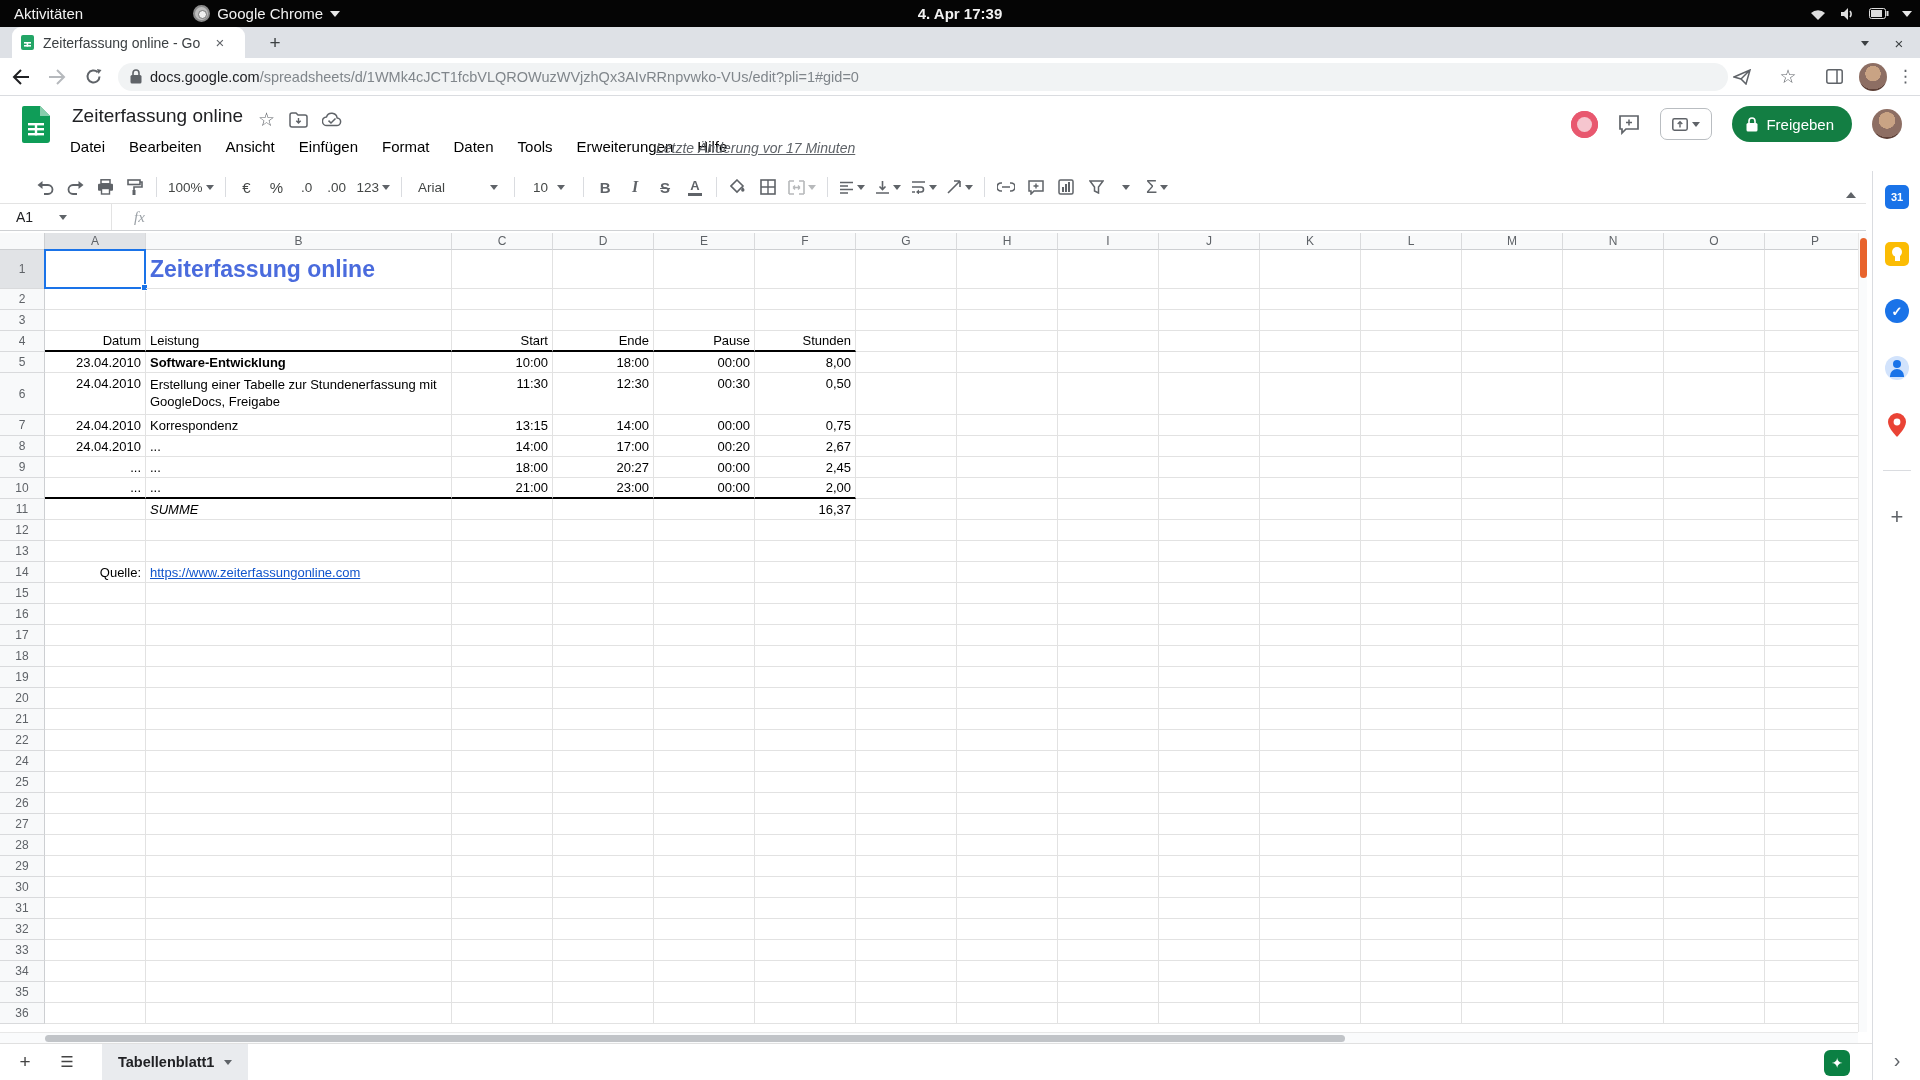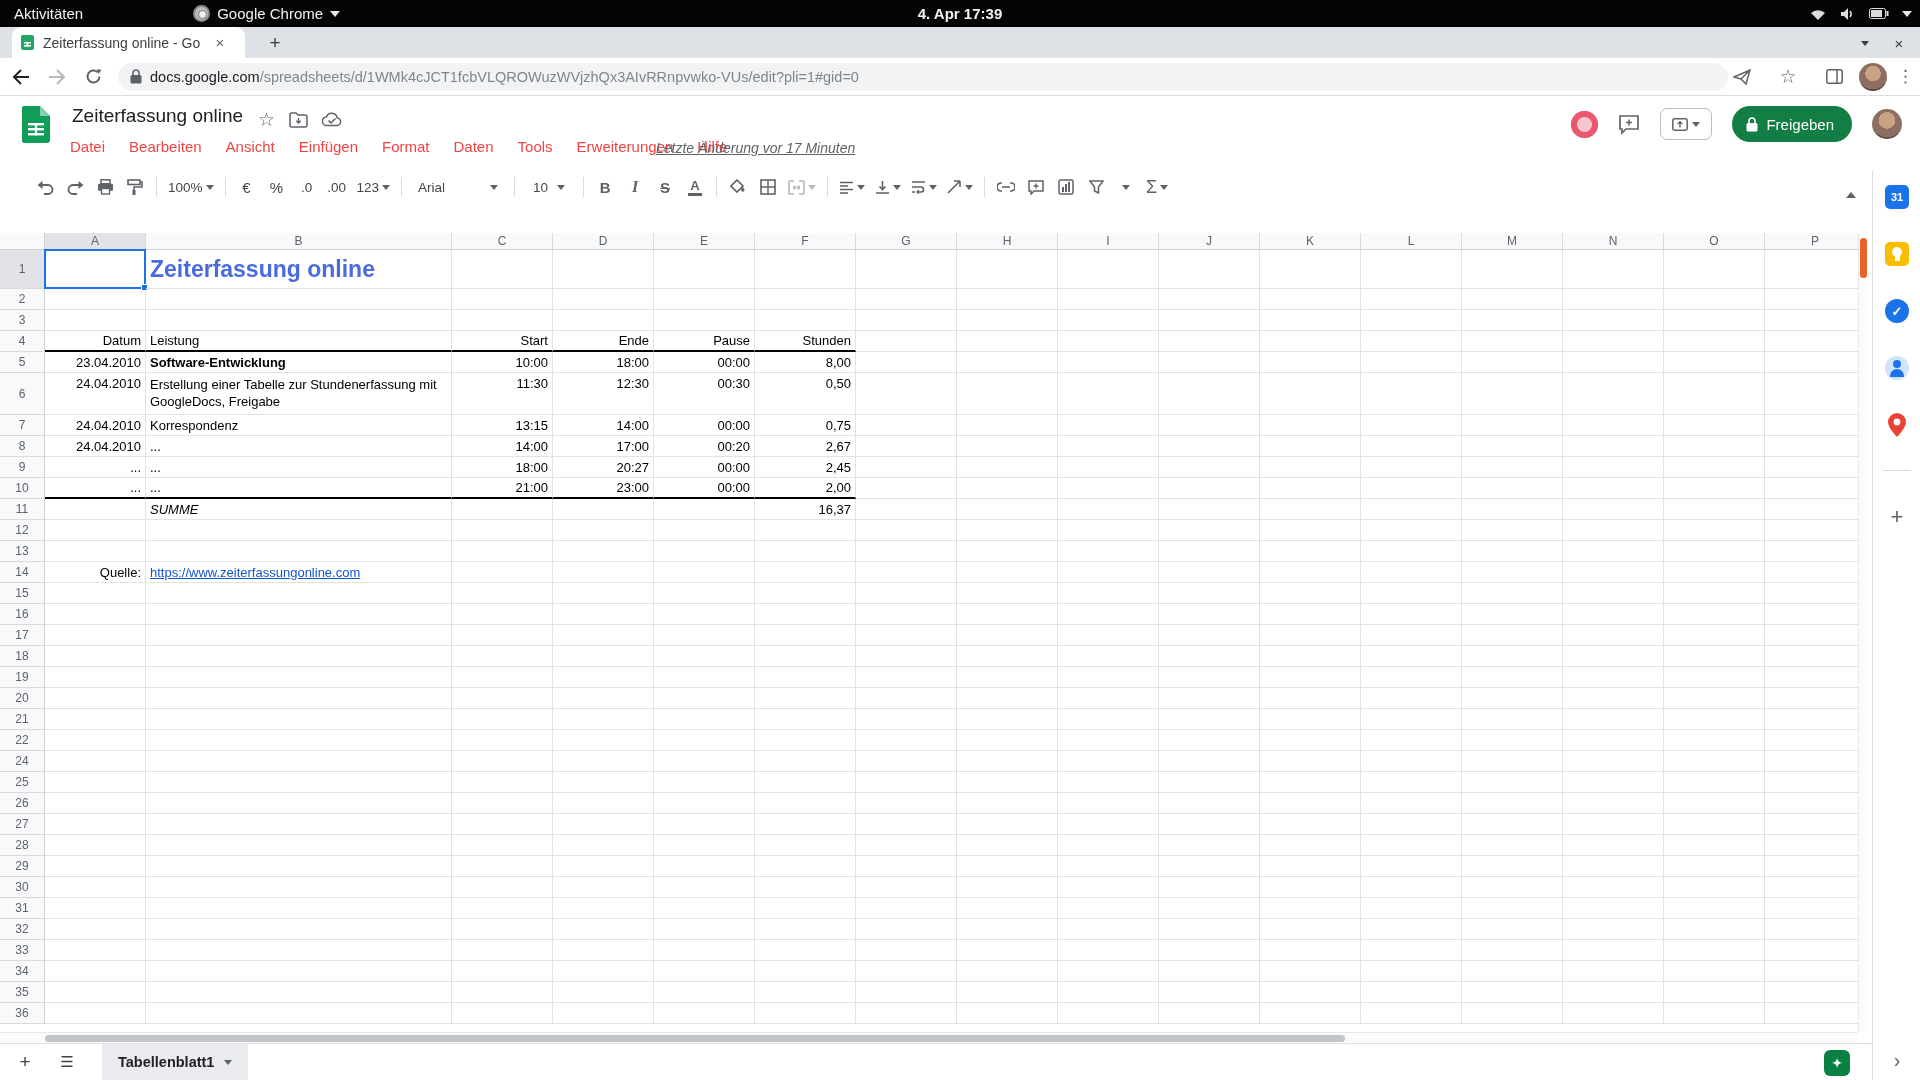--- a/index.html
+++ b/index.html
@@ -44,21 +44,21 @@
   .addr-right { position:absolute; right:6px; display:flex; align-items:center; gap:10px; }
   .avatar { width:28px; height:28px; border-radius:50%;
     background:radial-gradient(circle at 50% 38%, #c9a384 0 34%, #8d6e63 35% 70%, #5d4037 71%); }
   .dots3 { color:#5f6368; font-size:17px; letter-spacing:0; }
 
   
   .sheets-header { position:absolute; left:0; top:96px; width:1920px; height:75px; background:#fff; }
   .file-logo { position:absolute; left:22px; top:10px; }
   .doc-title { position:absolute; left:72px; top:9px; font-size:19px; color:#202124; }
   .title-icons { position:absolute; left:258px; top:12px; display:flex; gap:14px; color:#5f6368; align-items:center; }
-  .menubar { position:absolute; left:70px; top:42px; display:flex; gap:24px; font-size:15px; color:#ef4444; }
+  .menubar { position:absolute; left:70px; top:42px; display:flex; gap:24px; font-size:15px; color:#000000; }
   .menu-item { cursor:default; }
   .lastedit { font-size:14px; color:#5f6368; text-decoration:underline; margin-left:6px; }
   .hdr-right { position:absolute; right:18px; top:10px; display:flex; align-items:center; gap:20px; }
   .presence { width:27px; height:27px; border-radius:50%; background:#e8586f;
     box-shadow:inset 0 0 0 3px #e8586f; position:relative; }
   .presence::after{ content:""; position:absolute; inset:6px; border-radius:50%; background:#f6c6cf; }
   .present-box { width:52px; height:32px; border:1px solid #b9bdc1; border-radius:7px;
     display:flex; align-items:center; justify-content:center; gap:4px; color:#5f6368; }
   .share-btn { height:36px; padding:0 18px 0 14px; border-radius:18px; background:var(--accent-green);
     color:#fff; font-size:15px; display:flex; align-items:center; gap:8px; }
@@ -444,20 +444,28 @@
     <span class="tb">
         <span class="caret"></span>
       </span>
     <span class="tb">
         <span class="sigma">Σ</span>
         <span class="caret"></span>
       </span>
     <span class="toolbar-collapse"><span class="chev-up"></span></span>
   </div>
 
+  <div class="fxbar">
+    <span class="namebox">
+      <span>A1</span>
+      <span class="caret"></span>
+    </span>
+    <span class="fx">fx</span>
+    <span class="fx-input"></span>
+  </div>
 
   <div id="grid">
       <div class="grid-header-row">
         <div class="corner"></div>
         <div class="col-header sel" style="width: 101px;">A</div>
         <div class="col-header" style="width: 306px;">B</div>
         <div class="col-header" style="width: 101px;">C</div>
         <div class="col-header" style="width: 101px;">D</div>
         <div class="col-header" style="width: 101px;">E</div>
         <div class="col-header" style="width: 101px;">F</div>

